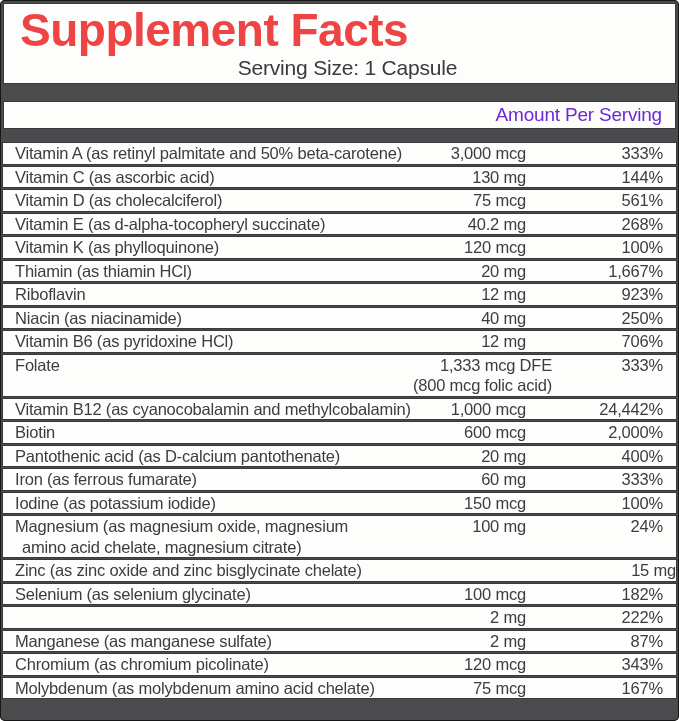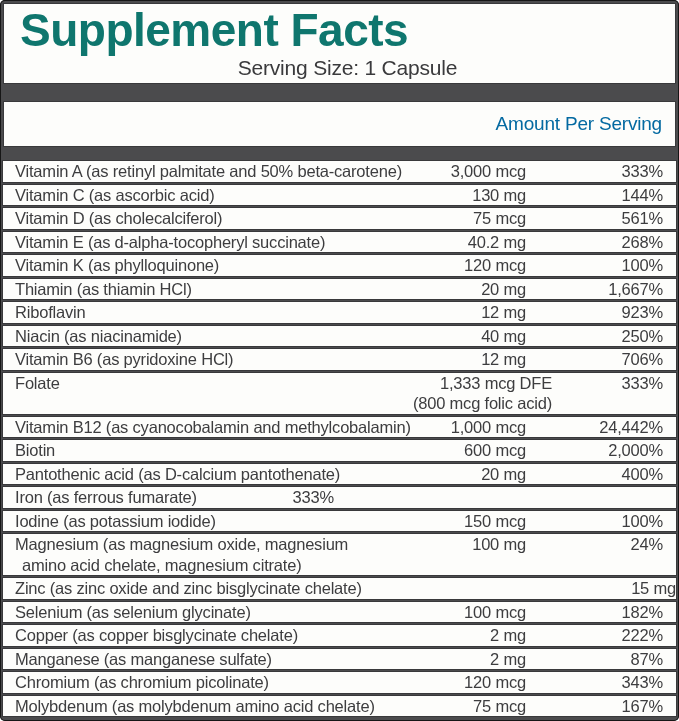--- a/index.html
+++ b/index.html
@@ -13,29 +13,29 @@
     background:#4b4b4d;border-radius:5px;overflow:hidden;
     box-shadow:inset 0 0 0 1px #161616;
   }
   .panel{
     background:#fdfdfb;border:1px solid #39393b;box-sizing:border-box;
     margin:0 3px;
   }
   .title-panel{margin-top:3px;height:81px;padding:1px 0 0 16px;}
   .sf-title{
     margin:0;font-size:46px;line-height:50px;font-weight:bold;
-    letter-spacing:-0.5px;color:#0f766e;white-space:nowrap;
+    letter-spacing:-0.5px;color:#ef4444;white-space:nowrap;
   }
   .serving{
     font-size:21px;line-height:25px;color:#3a3a3c;letter-spacing:-0.2px;text-align:center;
   }
   .header-panel{
-    margin-top:17px;height:46px;display:flex;justify-content:flex-end;
+    margin-top:17px;height:28px;display:flex;justify-content:flex-end;
     align-items:center;gap:20px;padding-right:13px;
-    font-size:19px;color:#0369a1;letter-spacing:-0.2px;white-space:nowrap;
+    font-size:19px;color:#6d28d9;letter-spacing:-0.2px;white-space:nowrap;
   }
   .rows{
     margin:14px 3px 0;display:flex;flex-direction:column;gap:3px;
   }
   .row{
     display:flex;align-items:flex-start;background:#fdfdfb;
     outline:1px solid #39393b;
     font-size:16.5px;line-height:20.5px;letter-spacing:-0.2px;color:#3d3d3f;
   }
   .cell{box-sizing:border-box;}
@@ -123,20 +123,21 @@
         <div class="cell amount"><span>600 mcg</span></div>
         <div class="cell dv">2,000%</div>
       </div>
       <div class="row">
         <div class="cell name"><span>Pantothenic acid (as D-calcium pantothenate)</span></div>
         <div class="cell amount"><span>20 mg</span></div>
         <div class="cell dv">400%</div>
       </div>
       <div class="row">
         <div class="cell name"><span>Iron (as ferrous fumarate)</span></div>
+        <div class="cell amount"><span>60 mg</span></div>
         <div class="cell dv">333%</div>
       </div>
       <div class="row">
         <div class="cell name"><span>Iodine (as potassium iodide)</span></div>
         <div class="cell amount"><span>150 mcg</span></div>
         <div class="cell dv">100%</div>
       </div>
       <div class="row">
         <div class="cell name"><span>Magnesium (as magnesium oxide, magnesium</span><span class="line2">amino acid chelate, magnesium citrate)</span></div>
         <div class="cell amount"><span>100 mg</span></div>
@@ -145,21 +146,20 @@
       <div class="row">
         <div class="cell name"><span>Zinc (as zinc oxide and zinc bisglycinate chelate)</span></div>
         <div class="cell amount"><span>15 mg</span></div>
       </div>
       <div class="row">
         <div class="cell name"><span>Selenium (as selenium glycinate)</span></div>
         <div class="cell amount"><span>100 mcg</span></div>
         <div class="cell dv">182%</div>
       </div>
       <div class="row">
-        <div class="cell name"><span>Copper (as copper bisglycinate chelate)</span></div>
         <div class="cell amount"><span>2 mg</span></div>
         <div class="cell dv">222%</div>
       </div>
       <div class="row">
         <div class="cell name"><span>Manganese (as manganese sulfate)</span></div>
         <div class="cell amount"><span>2 mg</span></div>
         <div class="cell dv">87%</div>
       </div>
       <div class="row">
         <div class="cell name"><span>Chromium (as chromium picolinate)</span></div>

